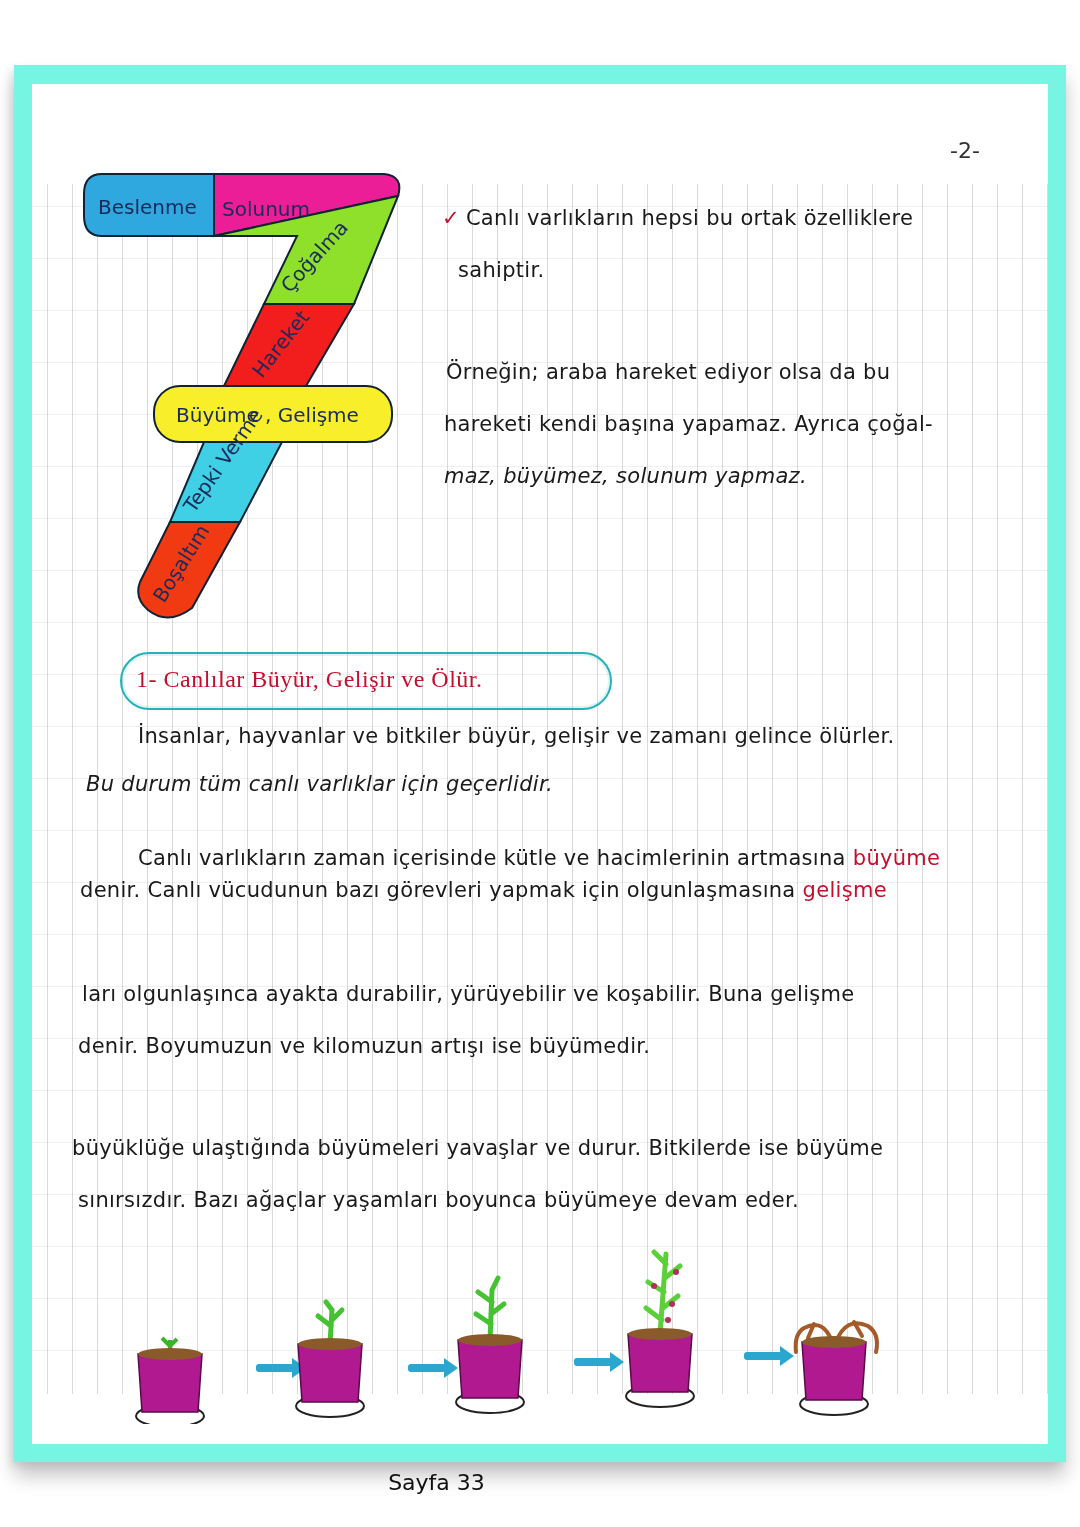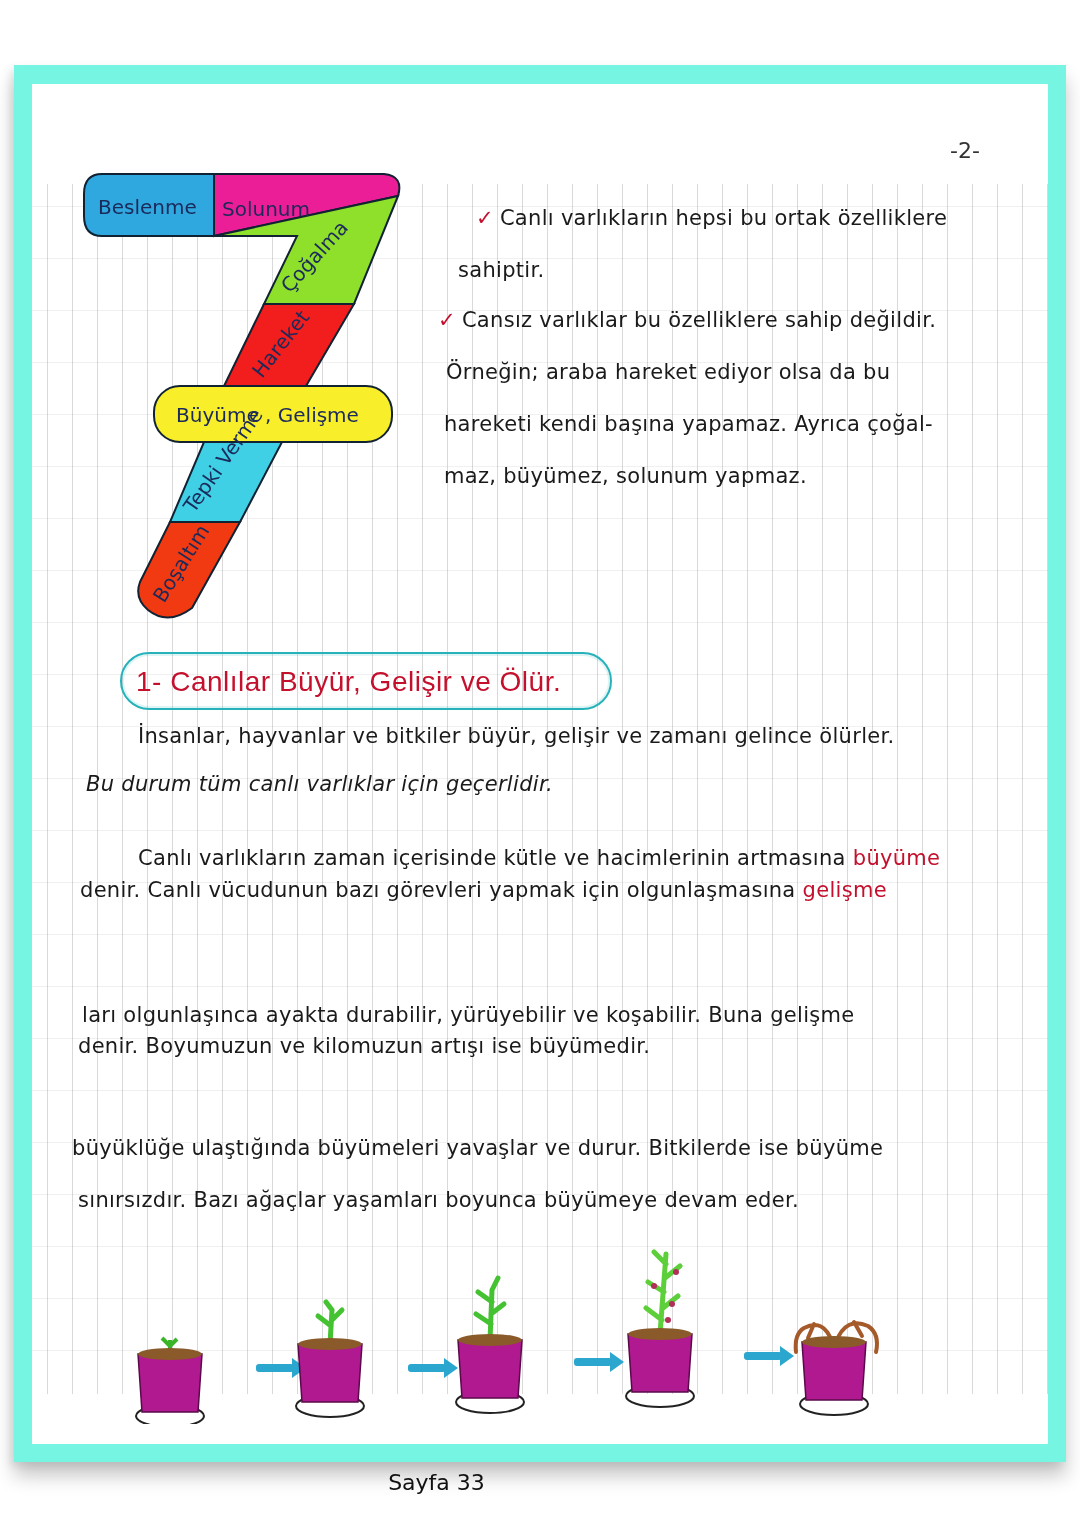--- a/index.html
+++ b/index.html
@@ -45,22 +45,22 @@
     }
     .check { color: #c4102c; margin-right: 6px; }
     .red { color: #c4102c; }
 
     .title-cloud {
       position: absolute; left: 88px; top: 568px; width: 488px; height: 54px;
       border: 2px solid #27b2ba; border-radius: 30px;
       box-shadow: inset 0 0 0 2px rgba(39,178,186,0.15);
     }
     .title-text {
-      position: absolute; left: 104px; top: 582px; font-size: 28px; color: #c4102c;
-      font-family: Liberation Sans, sans-serif; white-space: nowrap; letter-spacing: 0.5px;
+      position: absolute; left: 104px; top: 582px; font-size: 24px; color: #c4102c;
+      font-family: Liberation Serif, serif; white-space: nowrap; letter-spacing: 0.5px;
     }
     .plants { position: absolute; left: 80px; top: 1160px; width: 800px; height: 180px; }
     .plants svg { width: 100%; height: 100%; }
 
     .caption {
       position: absolute; left: 0; width: 873px; top: 1470px; text-align: center;
       font-size: 22px; color: #111; font-family: "DejaVu Sans", sans-serif;
     }
   </style>
 </head>
@@ -94,35 +94,34 @@
           <text class="seg-label" x="150" y="52">Solunum</text>
           <text class="seg-label" x="0" y="0" transform="translate(218,130) rotate(-48)">Çoğalma</text>
           <text class="seg-label" x="0" y="0" font-size="16" transform="translate(190,215) rotate(-52)">Hareket</text>
           <text class="seg-label" x="104" y="258">Büyüme , Gelişme</text>
           <text class="seg-label" x="0" y="0" font-size="16" transform="translate(122,350) rotate(-55)">Tepki Verme</text>
           <text class="seg-label" x="0" y="0" transform="translate(92,440) rotate(-58)">Boşaltım</text>
         </g>
       </svg>
     </div>
 
-    <div class="hand" style="left:410px; top:122px;margin-left:34px;"><span class="check">✓</span><span>Canlı varlıkların hepsi bu ortak özelliklere</span></div>
+    <div class="hand" style="left:410px; top:122px;"><span class="check">✓</span><span>Canlı varlıkların hepsi bu ortak özelliklere</span></div>
     <div class="hand" style="left:426px; top:174px;">sahiptir.</div>
-    <div class="hand" style="left:406px; top:224px;"><span class="check">✓</span><span>Cansız varlıklar bu özelliklere sahip değildir.</span></div>
     <div class="hand" style="left:414px; top:276px;">Örneğin; araba hareket ediyor olsa da bu</div>
     <div class="hand" style="left:412px; top:328px;">hareketi kendi başına yapamaz. Ayrıca çoğal-</div>
-    <div class="hand" style="left:412px; top:380px;">maz, büyümez, solunum yapmaz.</div>
+    <div class="hand" style="left:412px; top:380px;font-style:italic;">maz, büyümez, solunum yapmaz.</div>
 
     <div class="title-cloud"></div>
     <div class="title-text">1- Canlılar Büyür, Gelişir ve Ölür.</div>
 
     <div class="hand" style="left:106px; top:640px;">İnsanlar, hayvanlar ve bitkiler büyür, gelişir ve zamanı gelince ölürler.</div>
     <div class="hand" style="left:54px; top:688px;font-style:italic;">Bu durum tüm canlı varlıklar için geçerlidir.</div>
     <div class="hand" style="left:106px; top:742px;margin-top:20px;"><span>Canlı varlıkların zaman içerisinde kütle ve hacimlerinin artmasına</span> <span class="red">büyüme</span></div>
     <div class="hand" style="left:48px; top:794px;"><span>denir. Canlı vücudunun bazı görevleri yapmak için olgunlaşmasına</span> <span class="red">gelişme</span></div>
-    <div class="hand" style="left:50px; top:898px;margin-top:21px;">ları olgunlaşınca ayakta durabilir, yürüyebilir ve koşabilir. Buna gelişme</div>
+    <div class="hand" style="left:50px; top:898px;">ları olgunlaşınca ayakta durabilir, yürüyebilir ve koşabilir. Buna gelişme</div>
     <div class="hand" style="left:46px; top:950px;">denir. Boyumuzun ve kilomuzun artışı ise büyümedir.</div>
     <div class="hand" style="left:40px; top:1052px;">büyüklüğe ulaştığında büyümeleri yavaşlar ve durur. Bitkilerde ise büyüme</div>
     <div class="hand" style="left:46px; top:1104px;">sınırsızdır. Bazı ağaçlar yaşamları boyunca büyümeye devam eder.</div>
 
     <div class="plants">
       <svg viewBox="0 0 800 180" xmlns="http://www.w3.org/2000/svg">
         <defs>
           <g id="pot">
             <ellipse cx="0" cy="62" rx="34" ry="11" fill="none" stroke="#222" stroke-width="2"></ellipse>
             <path d="M-32,0 L32,0 L28,58 L-28,58 Z" fill="#b0198f" stroke="#5a0a4a" stroke-width="1.5"></path>

